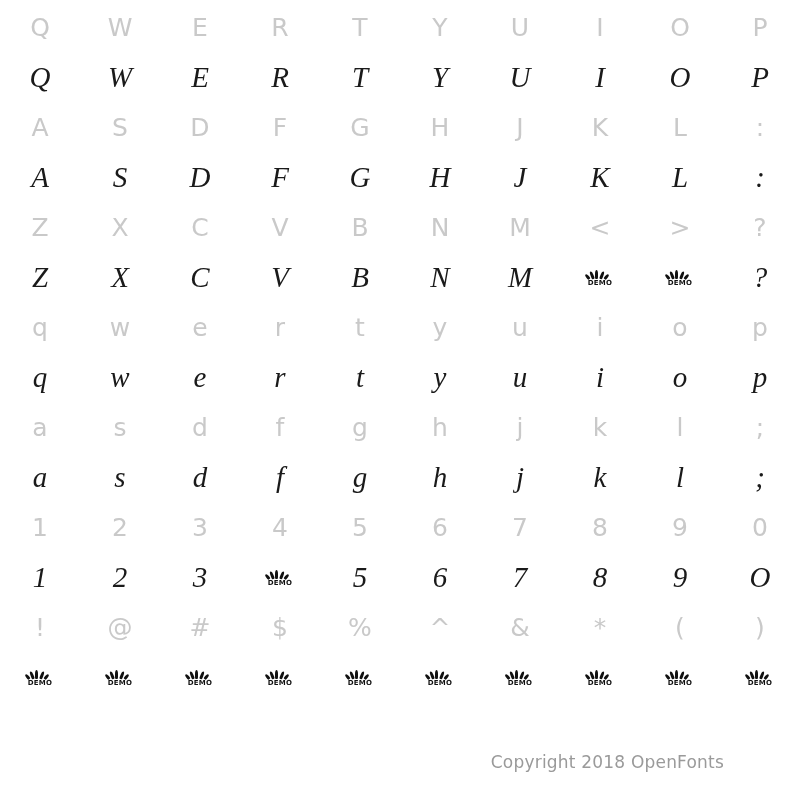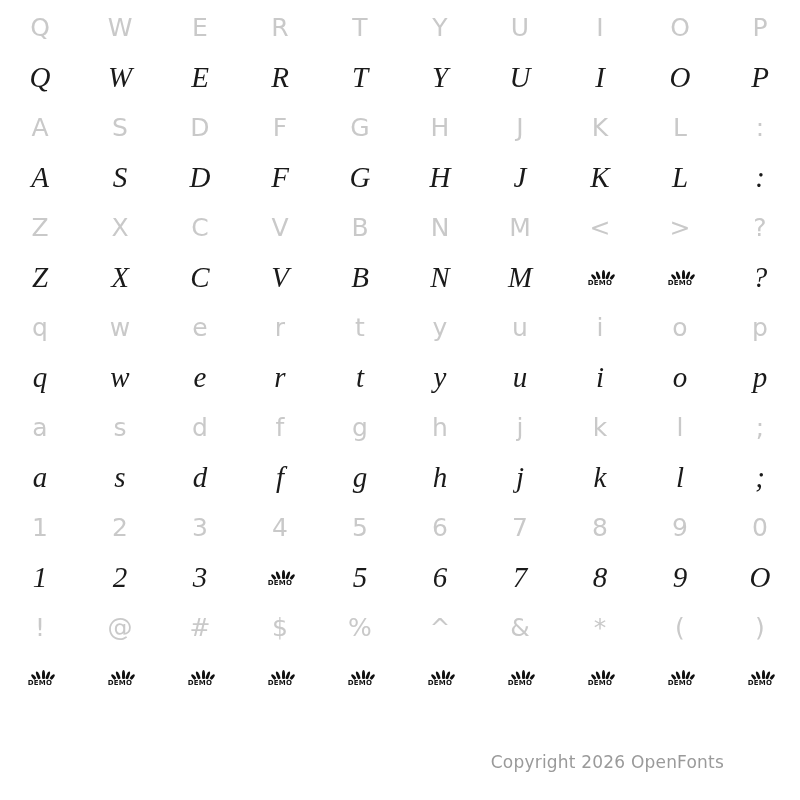--- a/index.html
+++ b/index.html
@@ -56,21 +56,21 @@
     font-family: "Liberation Serif", serif;
     font-style: italic;
     font-size: 29px;
     font-weight: 400;
     color: #1a1a1a;
   }
   
   .demo-glyph {
     display: inline-flex;
     flex-direction: column;
-    align-items: flex-end;
+    align-items: flex-start;
     justify-content: center;
     line-height: 1;
     transform: translateY(1px);
   }
   .demo-glyph .leaf {
     display: block;
     width: 18px;
     height: 9px;
     position: relative;
   }
@@ -418,14 +418,14 @@
               <span></span>
               <span></span>
               <span></span>
               <span></span>
             </span>
             <span class="word">DEMO</span>
           </span>
         </div>
       </div>
     </div>
-  <div class="footer">Copyright 2026 OpenFonts</div>
+  <div class="footer">Copyright 2018 OpenFonts</div>
 </div>
 
 </body></html>

